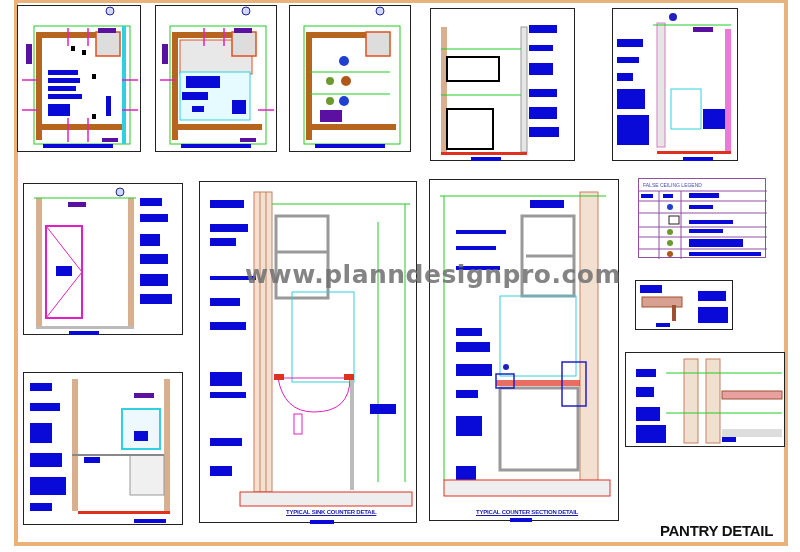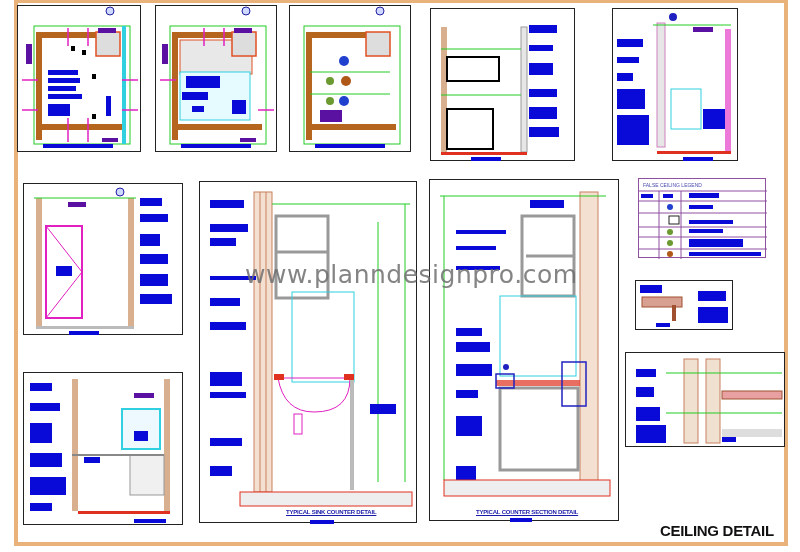--- a/index.html
+++ b/index.html
@@ -2,21 +2,21 @@
 <html><head>
 <meta charset="utf-8">
 <style>
   html,body{margin:0;padding:0;background:#fff;}
   body{width:800px;height:552px;position:relative;overflow:hidden;font-family:"Liberation Sans",sans-serif;}
   .sheet{position:absolute;left:14px;top:0;width:774px;height:546px;background:#fff;
     border-left:4px solid #e8b27a;border-top:3px solid #e8b27a;border-right:4px solid #e8b27a;border-bottom:4px solid #e8b27a;box-sizing:border-box;}
   .panel{position:absolute;background:#fff;border:1.5px solid #222;box-sizing:border-box;}
   .panel svg{position:absolute;left:0;top:0;}
   .cap{position:absolute;font-size:6px;color:#1a1aa8;text-decoration:underline;font-weight:bold;white-space:nowrap;letter-spacing:-0.2px;}
-  .watermark{position:absolute;left:245px;top:260px;font-size:25px;font-weight:normal;color:rgba(110,110,110,0.85);
+  .watermark{position:absolute;left:245px;top:260px;font-size:25px;font-weight:bold;color:rgba(110,110,110,0.85);
     letter-spacing:0.5px;white-space:nowrap;font-family:"DejaVu Sans",sans-serif;}
   .sheet-title{position:absolute;left:660px;top:522px;font-size:15px;font-weight:bold;color:#111;white-space:nowrap;letter-spacing:-0.3px;font-family:"Liberation Sans",sans-serif;}
   .legend-title{position:absolute;font-size:5px;color:#4a4ab0;white-space:nowrap;}
 </style>
 </head>
 <body>
 
 <div class="sheet"></div>
 
 <div class="panel" style="left:17px;top:5px;width:124px;height:147px;">
@@ -290,13 +290,13 @@
     <rect x="80" y="6" width="14" height="84" fill="#f0e0d0" stroke="#c88060"></rect>
     <rect x="96" y="38" width="60" height="8" fill="#e8a0a0" stroke="#a05030"></rect>
     <rect x="96" y="76" width="60" height="8" fill="#ddd"></rect>
     <line x1="40" y1="20" x2="156" y2="20" stroke="#22cc22"></line>
     <line x1="40" y1="60" x2="156" y2="60" stroke="#22cc22"></line>
     <rect x="96" y="84" width="14" height="5" fill="#0a0ad8"></rect>
   </svg>
 </div>
 
 <div class="watermark">www.planndesignpro.com</div>
-<div class="sheet-title">CEILING DETAIL</div>
+<div class="sheet-title">PANTRY DETAIL</div>
 
 </body></html>

